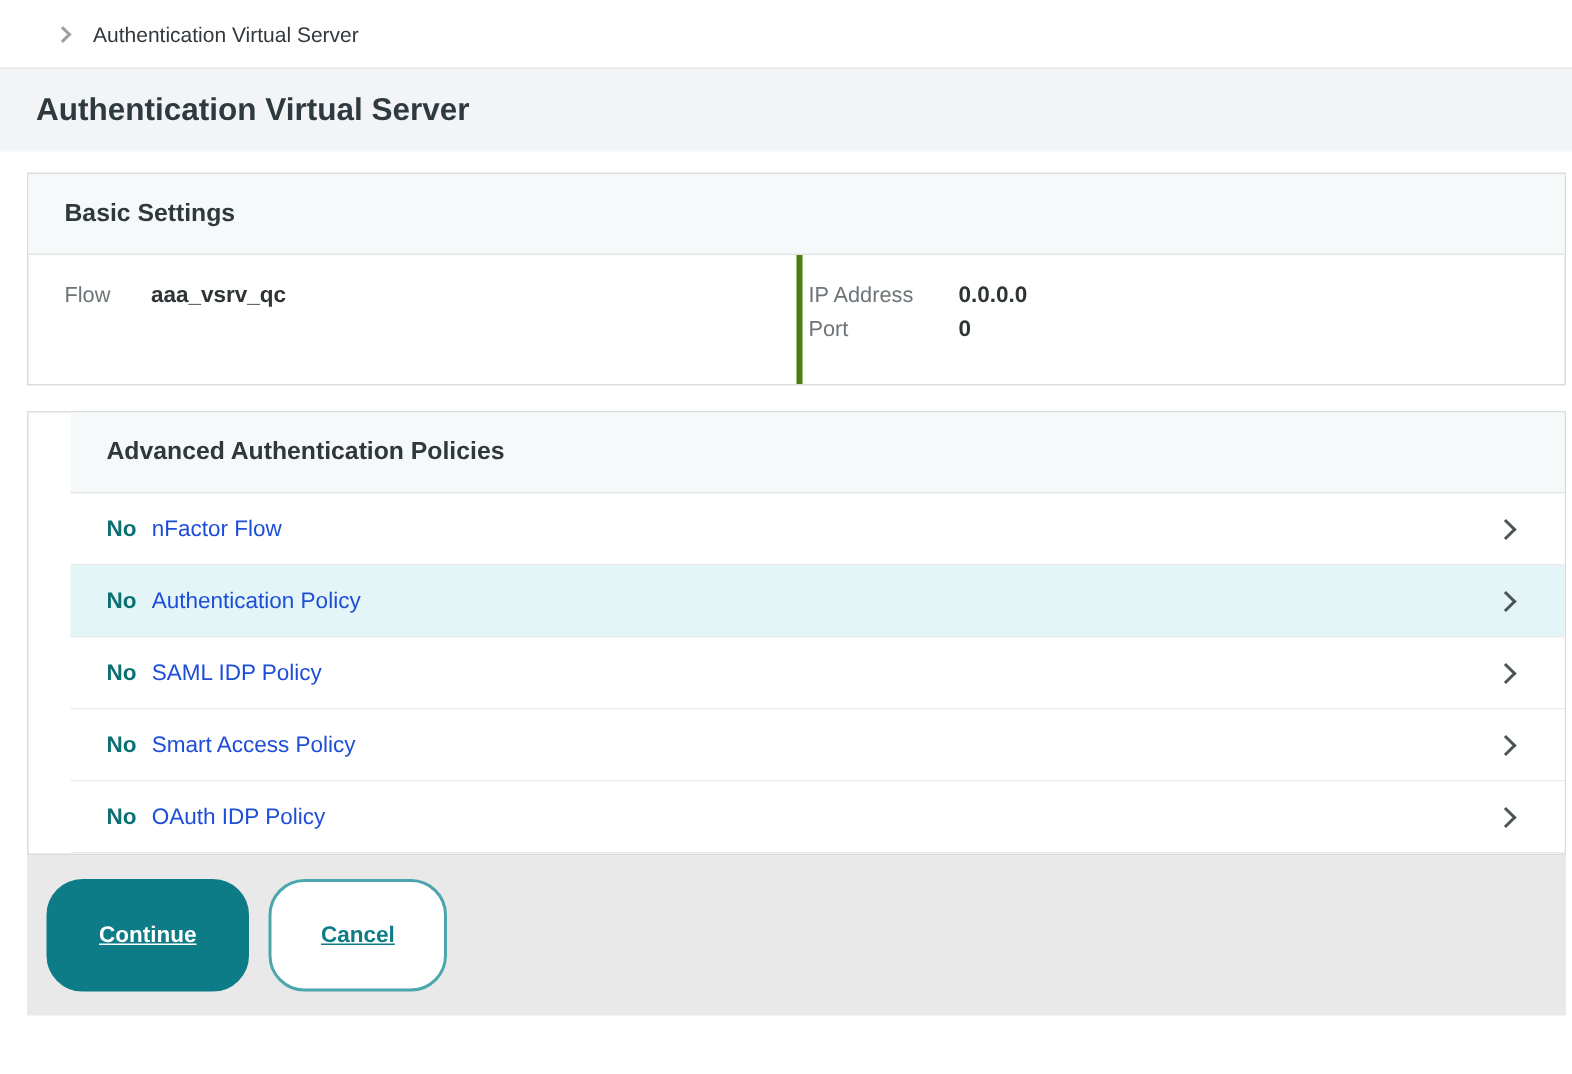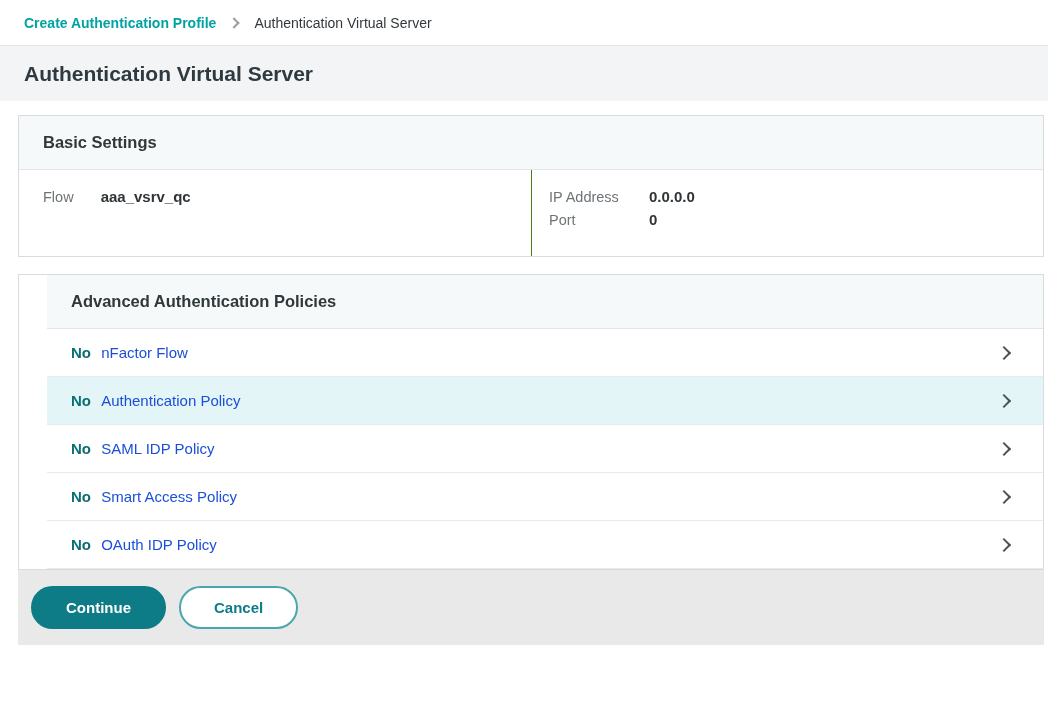--- a/index.html
+++ b/index.html
@@ -74,22 +74,22 @@
   
   .basic-body {
     display: flex;
     align-items: stretch;
   }
   .basic-col {
     flex: 1 1 50%;
     padding: 18px 24px 22px 24px;
   }
   .basic-col.right {
-    border-left: 1px solid #4d7c0f;
-    padding-left: 17px;
+    border-left: 4px solid #4d7c0f;
+    padding-left: 4px;
   }
   .field {
     display: flex;
     align-items: baseline;
     margin-bottom: 6px;
     font-size: 14.5px;
   }
   .field-label {
     color: #6e7477;
     font-weight: 400;
@@ -138,40 +138,40 @@
     background: #e9e9e9;
     padding: 16px 0 16px 13px;
     display: flex;
     align-items: center;
   }
   .btn {
     font-family: "Liberation Sans", sans-serif;
     font-size: 15px;
     font-weight: 700;
     border-radius: 24px;
-    padding: 11px 33px;
+    padding: 27px 33px;
     cursor: pointer;
+    text-decoration: underline;
   }
   .btn-primary {
     background: #0d7c87;
     color: #ffffff;
     border: 2px solid #0d7c87;
   }
   .btn-secondary {
     background: #ffffff;
     color: #0d7c87;
     border: 2px solid #4ba6ae;
     margin-left: 13px;
   }
 </style>
 </head>
 <body>
 
 <header class="breadcrumb-bar">
-  <a class="breadcrumb-link">Create Authentication Profile</a>
   <span class="crumb-sep"></span>
   <span class="breadcrumb-current">Authentication Virtual Server</span>
 </header>
 
 <div class="page-header">
   <h1>Authentication Virtual Server</h1>
 </div>
 
 <section class="card">
   <div class="card-header">

